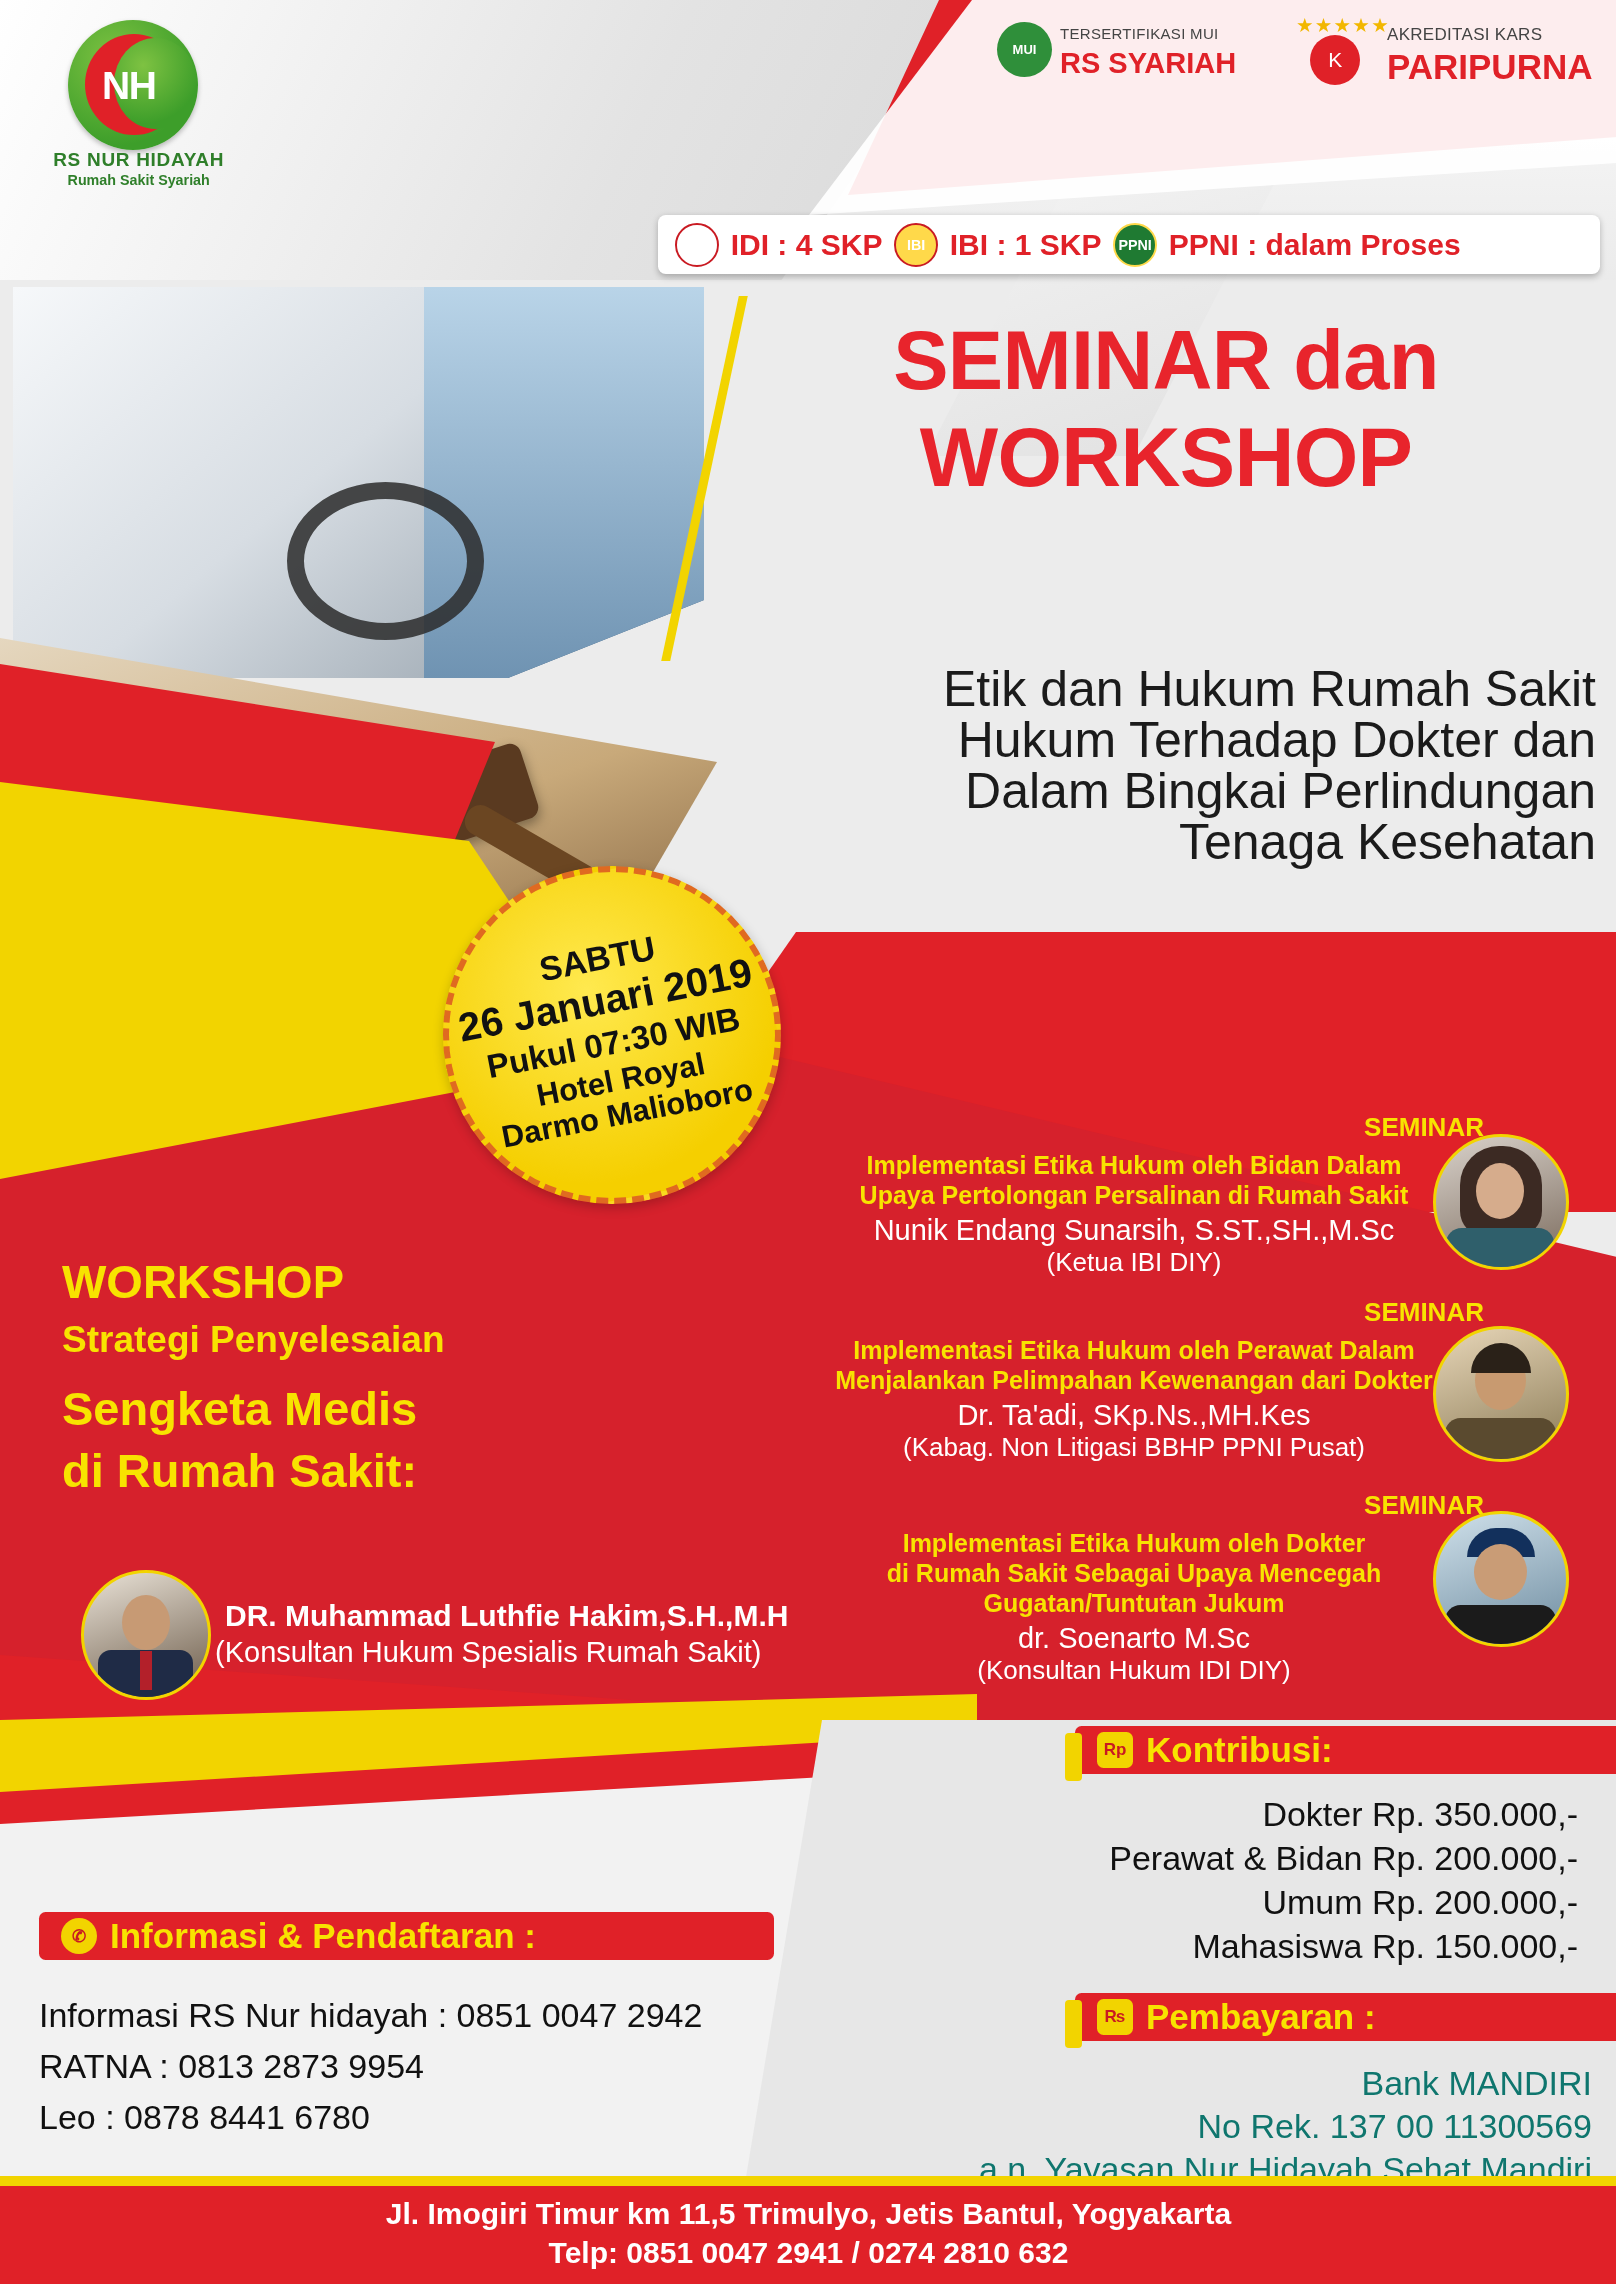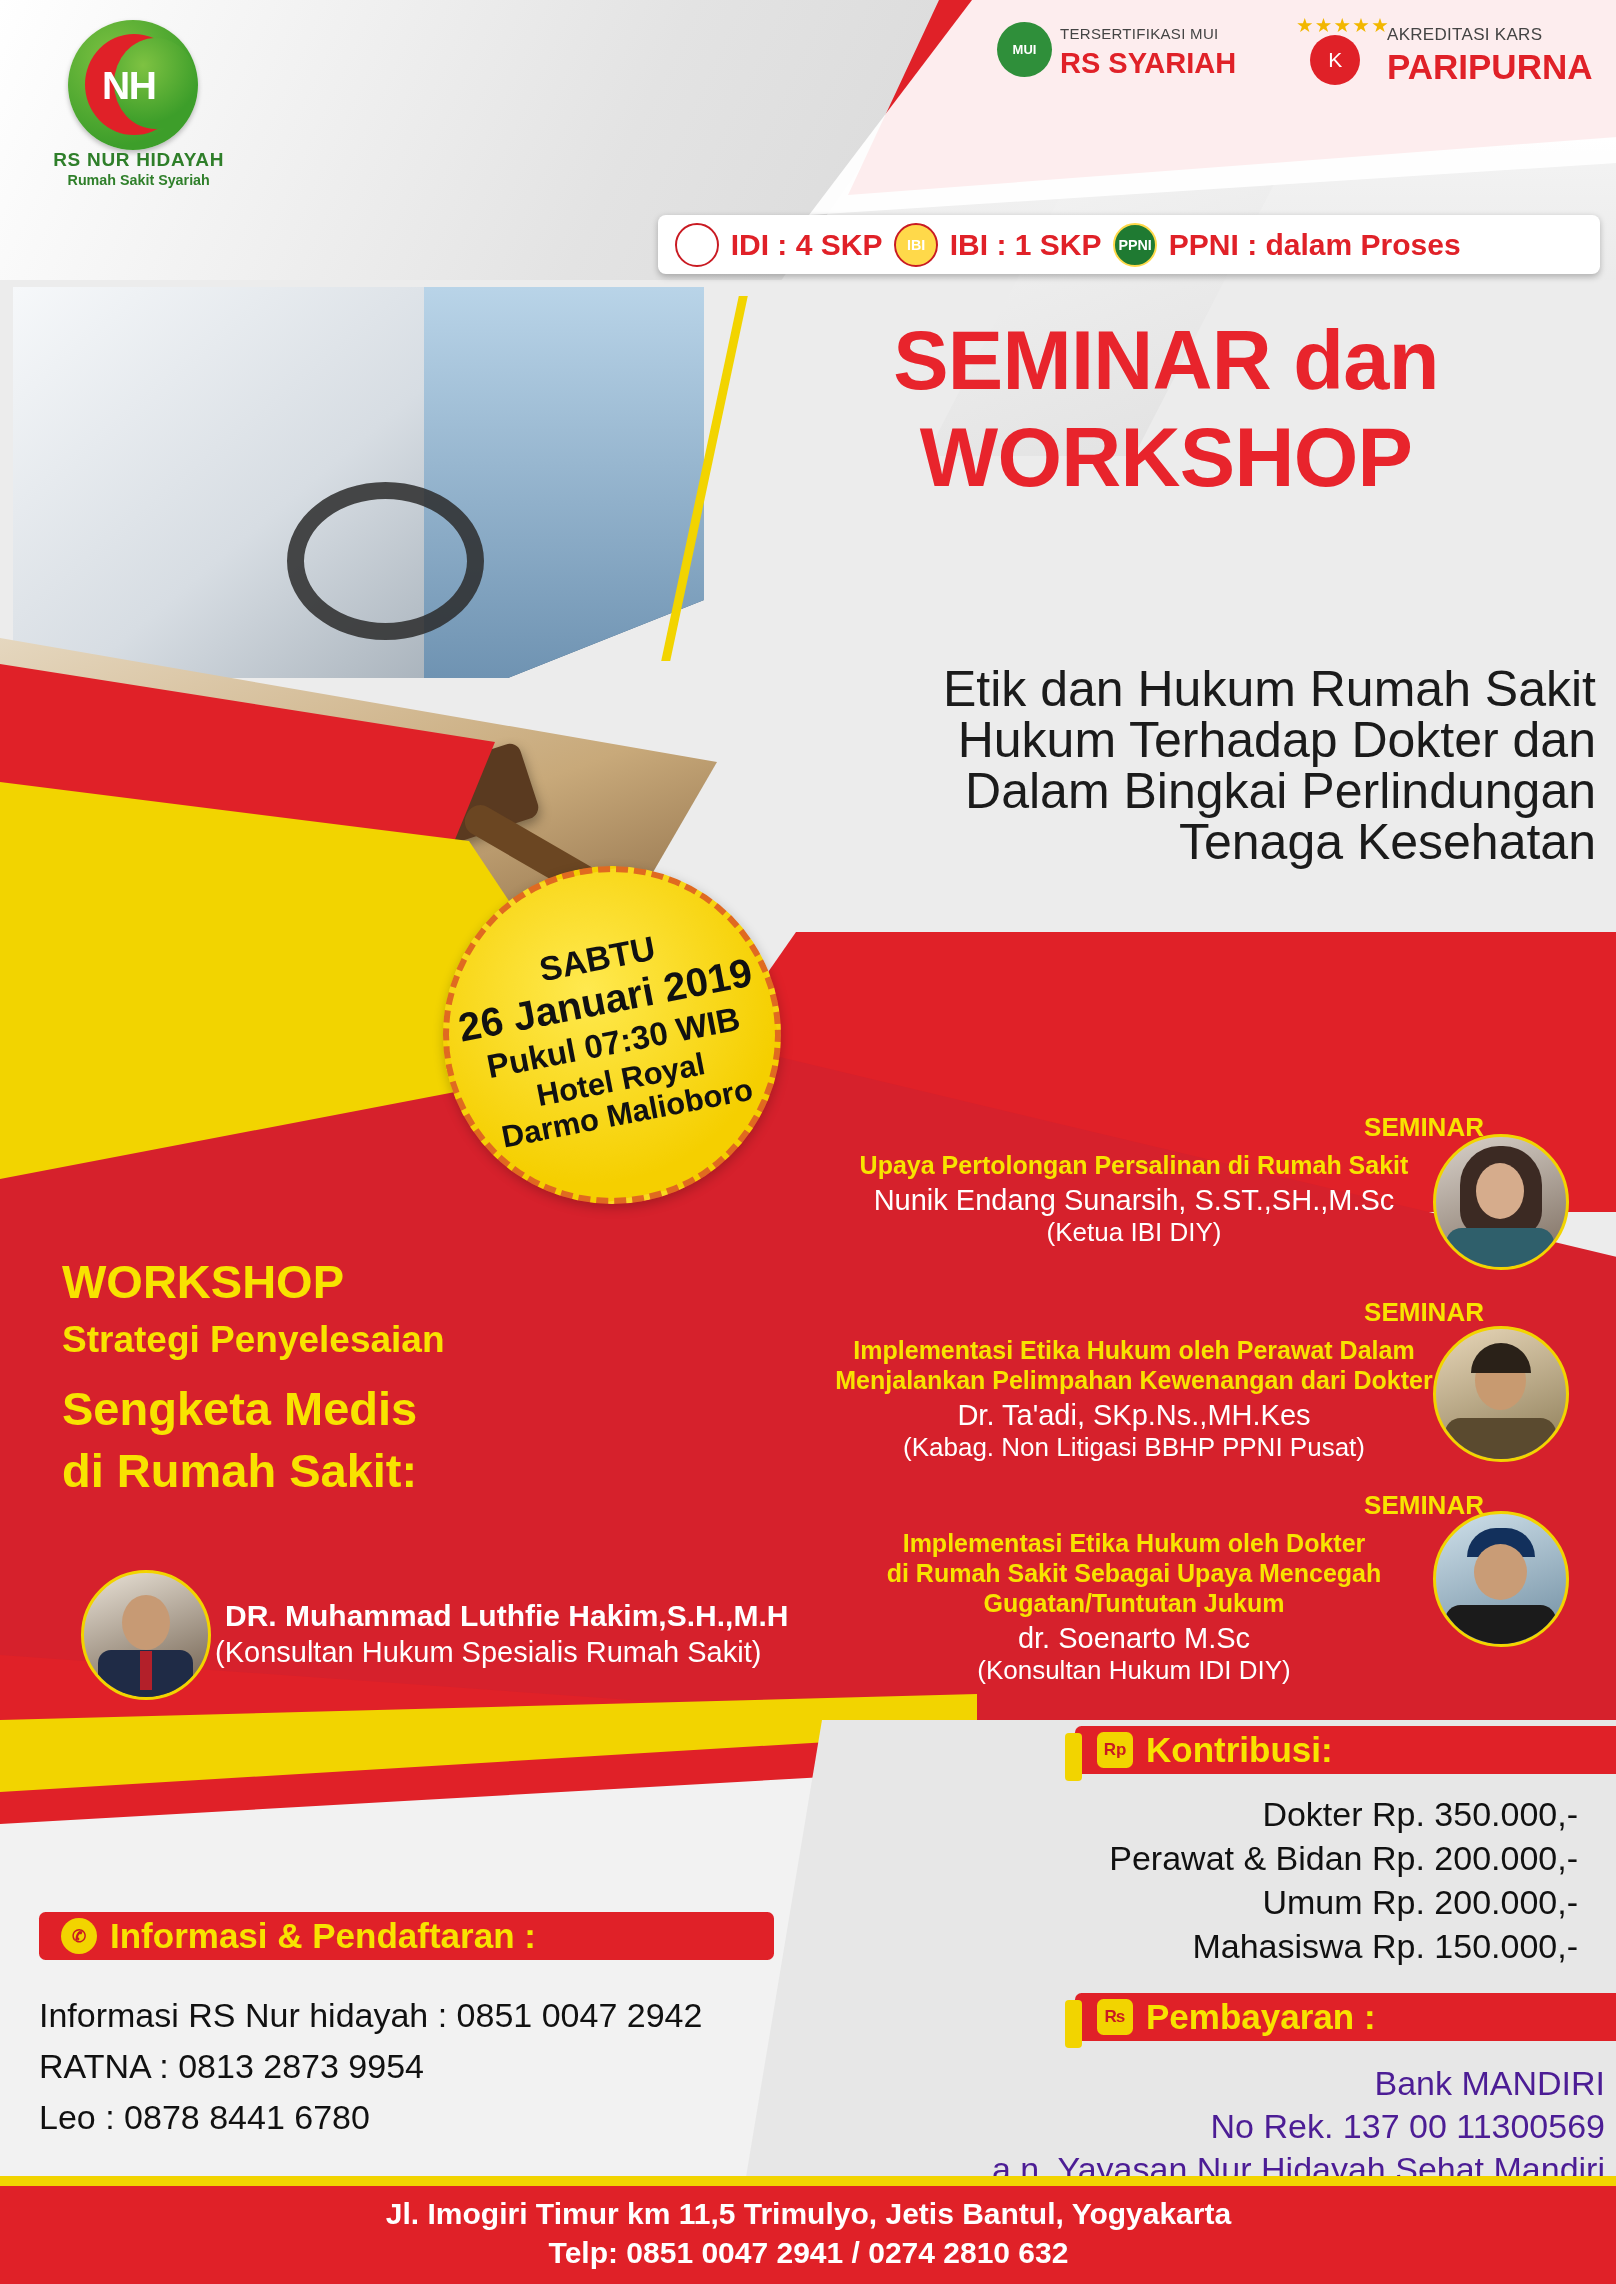--- a/index.html
+++ b/index.html
@@ -150,21 +150,21 @@
 
   
   .ribbon{position:absolute;height:48px;border-radius:6.5px;display:flex;align-items:center;gap:13px;padding:0 22px;}
   .ribbon .bic{width:36px;height:36px;border-radius:6.5px;background:#f2d400;display:flex;align-items:center;justify-content:center;font-size:17px;font-weight:bold;color:#c91a22;}
   .ribbon .btxt{font-size:35px;font-weight:bold;color:#f8e300;white-space:nowrap;}
   .kontribusi-rib{left:1075px;top:1726px;width:515px;background:#e02128;}
   .kontribusi-rib:before{content:"";position:absolute;left:-10.4px;top:6.5px;width:17px;height:48px;background:#f2d400;border-radius:3.9px;}
   .kontrib-list{position:absolute;right:39px;top:1792px;width:860px;text-align:right;font-size:34px;line-height:44px;color:#111;}
   .pembayaran-rib{left:1075px;top:1993px;width:515px;background:#e02128;}
   .pembayaran-rib:before{content:"";position:absolute;left:-10.4px;top:6.5px;width:17px;height:48px;background:#f2d400;border-radius:3.9px;}
-  .bayar-list{position:absolute;right:12px;top:2062px;width:938px;text-align:right;font-size:34px;line-height:43px;color:#4c1d95;}
+  .bayar-list{position:absolute;right:25px;top:2062px;width:938px;text-align:right;font-size:34px;line-height:43px;color:#0f766e;}
 
   .info-rib{left:39px;top:1912px;width:691px;background:#e02128;}
   .info-rib .bic{background:#f2d400;border-radius:50%;}
   .info-list{position:absolute;left:39px;top:1990px;width:912px;font-size:34px;line-height:51px;color:#111;}
 
   
   .footer-l1{position:absolute;left:0;bottom:53px;width:100%;text-align:center;font-size:30px;font-weight:bold;color:#ffffff;}
   .footer-l2{position:absolute;left:0;bottom:14.3px;width:100%;text-align:center;font-size:30px;font-weight:bold;color:#ffffff;}
 </style>
 </head>
@@ -258,20 +258,21 @@
     <div class="body"></div>
     <div class="head"></div>
     <div class="tie"></div>
   </div>
   <div class="ws-name">DR. Muhammad Luthfie Hakim,S.H.,M.H</div>
   <div class="ws-role">(Konsultan Hukum Spesialis Rumah Sakit)</div>
 
   <div class="sp" style="left:769px;top:1150px;">
     <div class="lbl">SEMINAR</div>
     <div class="t1">
+      <div>Implementasi Etika Hukum oleh  Bidan Dalam</div>
       <div>Upaya Pertolongan Persalinan di  Rumah Sakit</div>
     </div>
     <div class="nm">Nunik Endang Sunarsih, S.ST.,SH.,M.Sc</div>
     <div class="rl">(Ketua IBI DIY)</div>
   </div>
   <div class="sp-photo p1" style="left:1433px;top:1134px;">
     <div class="hij"></div>
     <div class="face"></div>
     <div class="body"></div>
   </div>

